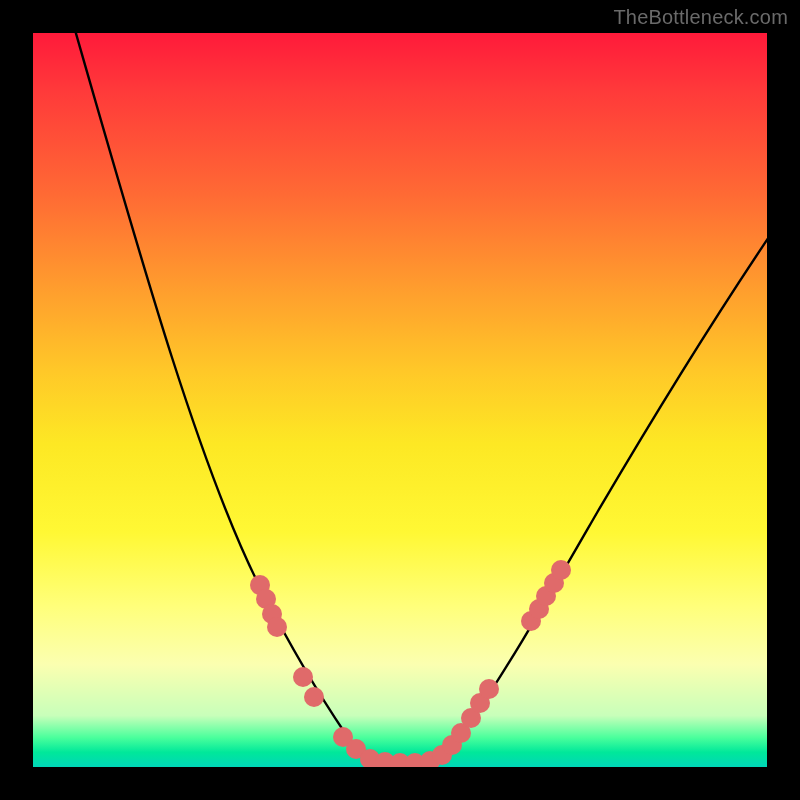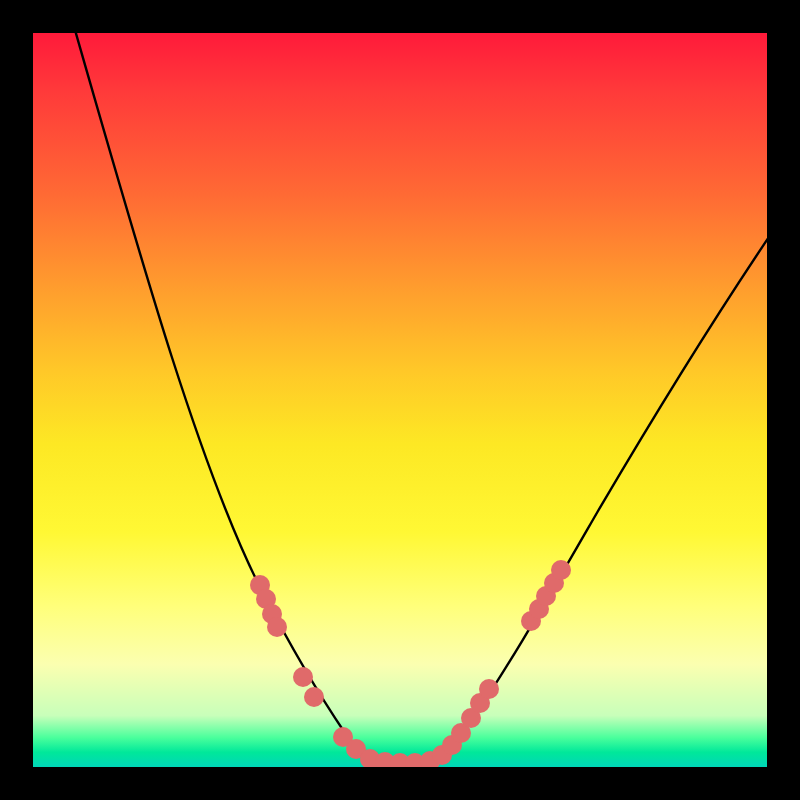--- a/index.html
+++ b/index.html
@@ -83,13 +83,14 @@
           <circle cx="447" cy="670" r="10" fill="#e06a6a"></circle>
           <circle cx="456" cy="656" r="10" fill="#e06a6a"></circle>
           <circle cx="498" cy="588" r="10" fill="#e06a6a"></circle>
           <circle cx="506" cy="576" r="10" fill="#e06a6a"></circle>
           <circle cx="513" cy="563" r="10" fill="#e06a6a"></circle>
           <circle cx="521" cy="550" r="10" fill="#e06a6a"></circle>
           <circle cx="528" cy="537" r="10" fill="#e06a6a"></circle>
         </g>
     </svg>
   </div>
+  <div class="watermark">TheBottleneck.com</div>
 </div>
 
 </body></html>

